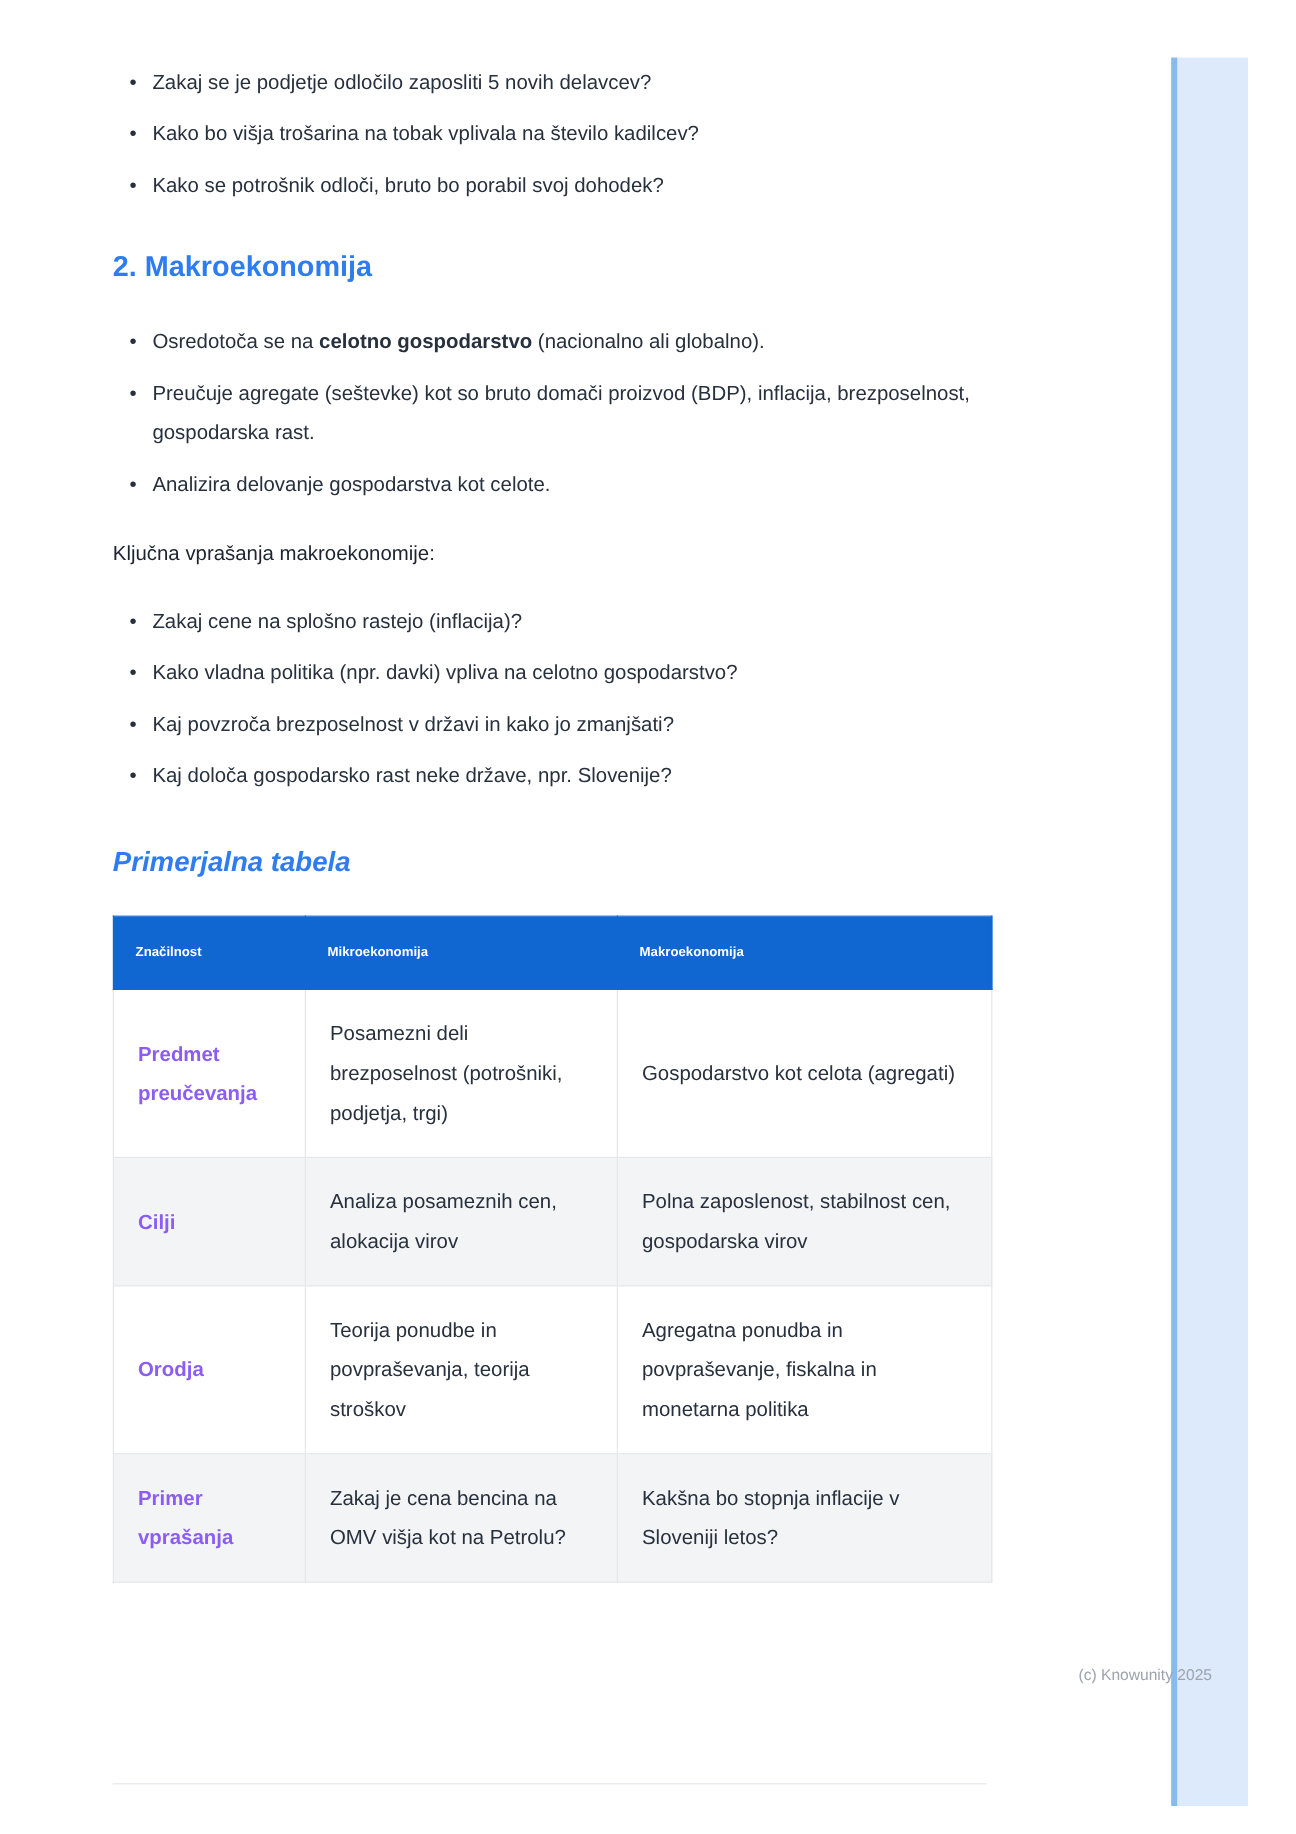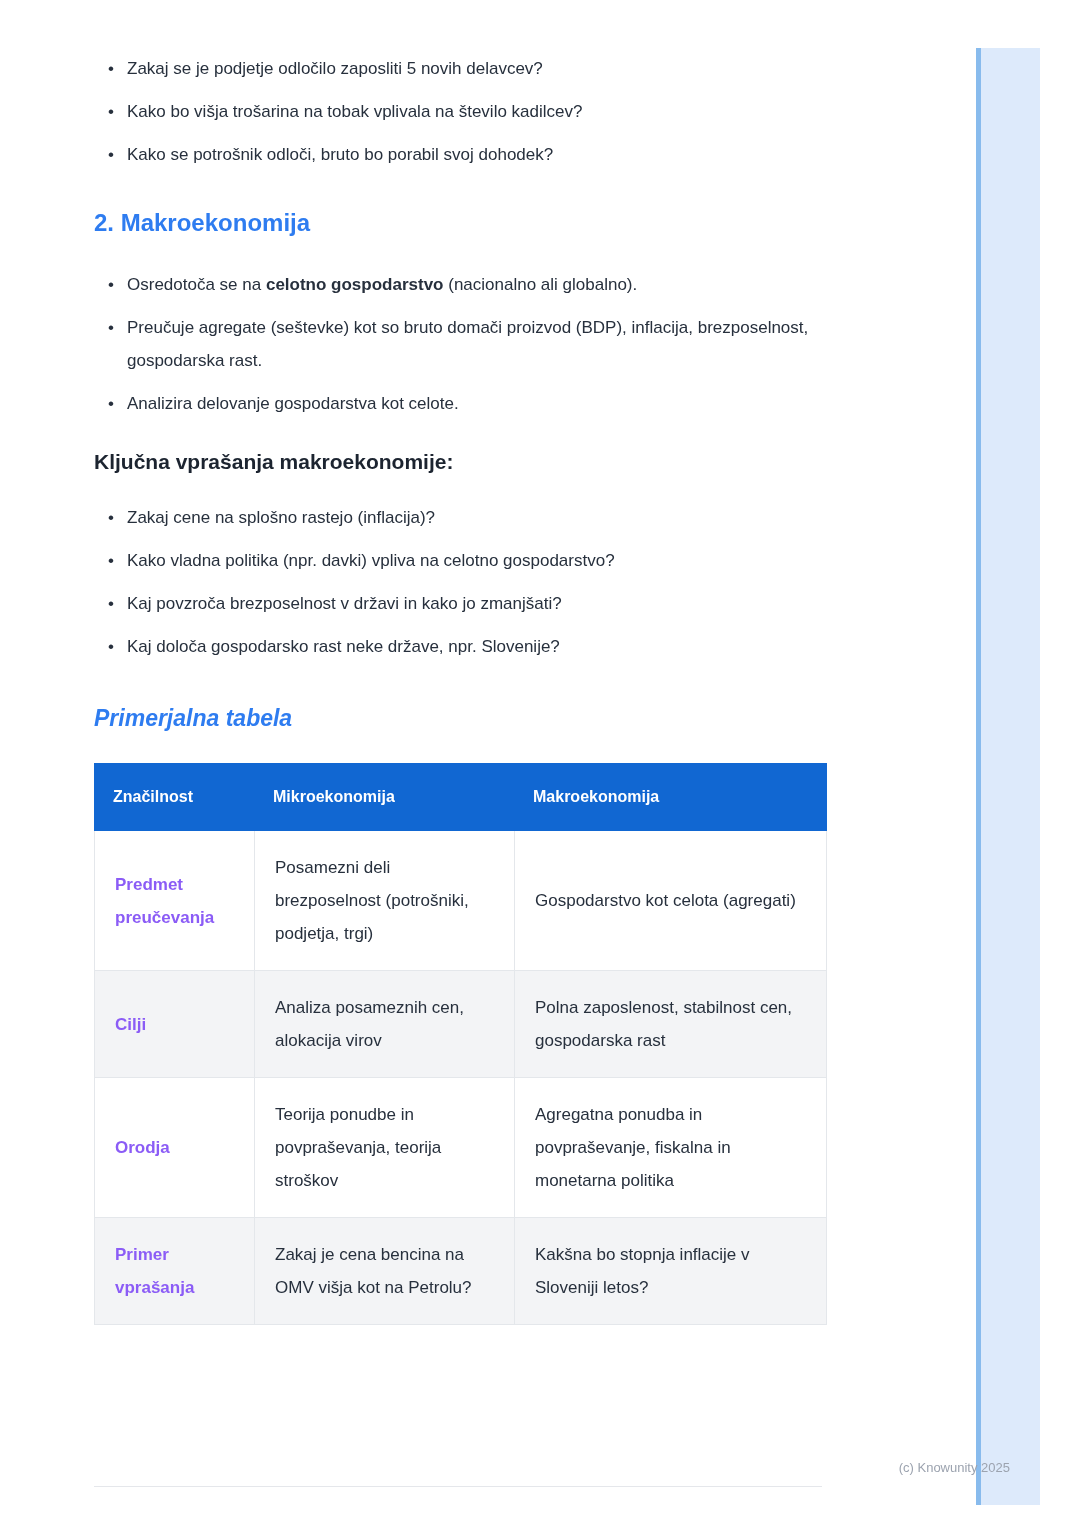--- a/index.html
+++ b/index.html
@@ -47,39 +47,39 @@
     margin-bottom: 30px;
     line-height: 30px;
   }
   h2.table-heading {
     font-size: 23px;
     margin-top: 40px;
     margin-bottom: 30px;
     font-style: italic;
   }
   p.bold-heading {
-    font-size: 21px;
-    font-weight: bold;
+    font-size: 17px;
+    font-weight: normal;
     line-height: 33px;
     margin-top: 25px;
     margin-bottom: 23px;
     color: #1c2430;
   }
   table.compare {
     width: 732px;
     border-collapse: collapse;
     table-layout: fixed;
   }
   table.compare col.c1 { width: 160px; }
   table.compare col.c2 { width: 260px; }
   table.compare col.c3 { width: 312px; }
   table.compare th {
     background: #1167d2;
     color: #ffffff;
-    font-size: 16px;
+    font-size: 11px;
     font-weight: bold;
     text-align: left;
     padding: 24px 18px;
     border: 1px solid #1167d2;
   }
   table.compare td {
     font-size: 17px;
     line-height: 33px;
     padding: 20px 20px;
     border: 1px solid #e4e7eb;
@@ -100,21 +100,21 @@
     position: absolute;
     left: 0;
     top: 0;
     width: 5px;
     height: 100%;
     background: #88bbed;
   }
   .footer-note {
     position: absolute;
     right: 70px;
-    top: 1460px;
+    top: 1388px;
     font-size: 13px;
     color: #9ca3af;
     text-align: center;
   }
   .bottom-divider {
     position: absolute;
     left: 94px;
     top: 1486px;
     width: 728px;
     height: 1px;
@@ -168,21 +168,21 @@
     </thead>
     <tbody>
       <tr>
         <td class="feature">Predmet preučevanja</td>
         <td>Posamezni deli brezposelnost (potrošniki, podjetja, trgi)</td>
         <td>Gospodarstvo kot celota (agregati)</td>
       </tr>
       <tr class="alt">
         <td class="feature">Cilji</td>
         <td>Analiza posameznih cen, alokacija virov</td>
-        <td>Polna zaposlenost, stabilnost cen, gospodarska rast</td>
+        <td>Polna zaposlenost, stabilnost cen, gospodarska virov</td>
       </tr>
       <tr>
         <td class="feature">Orodja</td>
         <td>Teorija ponudbe in povpraševanja, teorija stroškov</td>
         <td>Agregatna ponudba in povpraševanje, fiskalna in monetarna politika</td>
       </tr>
       <tr class="alt">
         <td class="feature">Primer vprašanja</td>
         <td>Zakaj je cena bencina na OMV višja kot na Petrolu?</td>
         <td>Kakšna bo stopnja inflacije v Sloveniji letos?</td>

